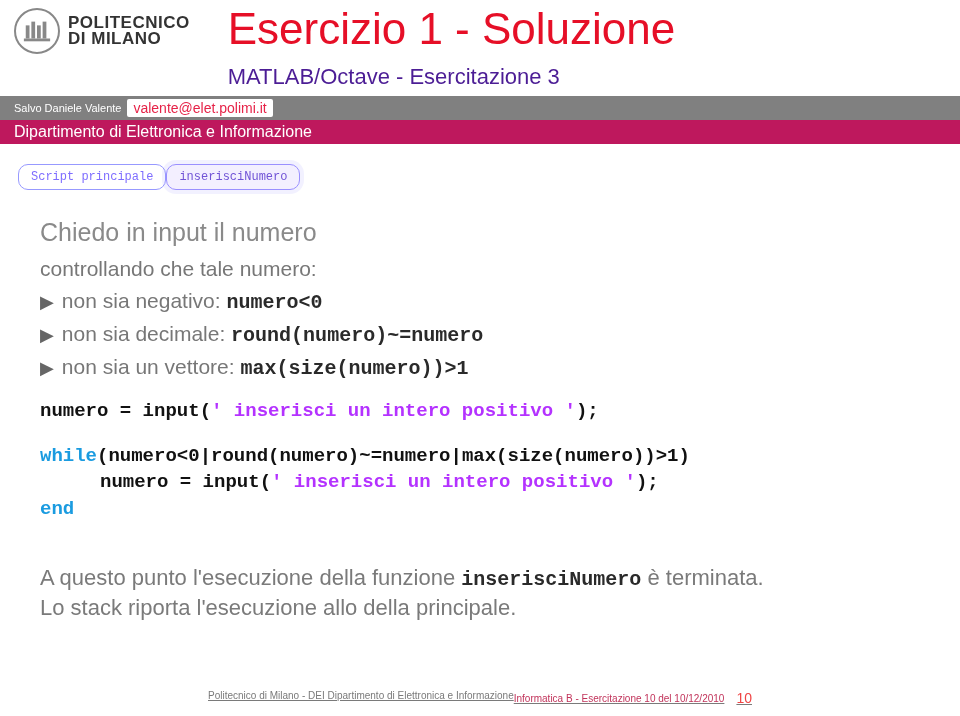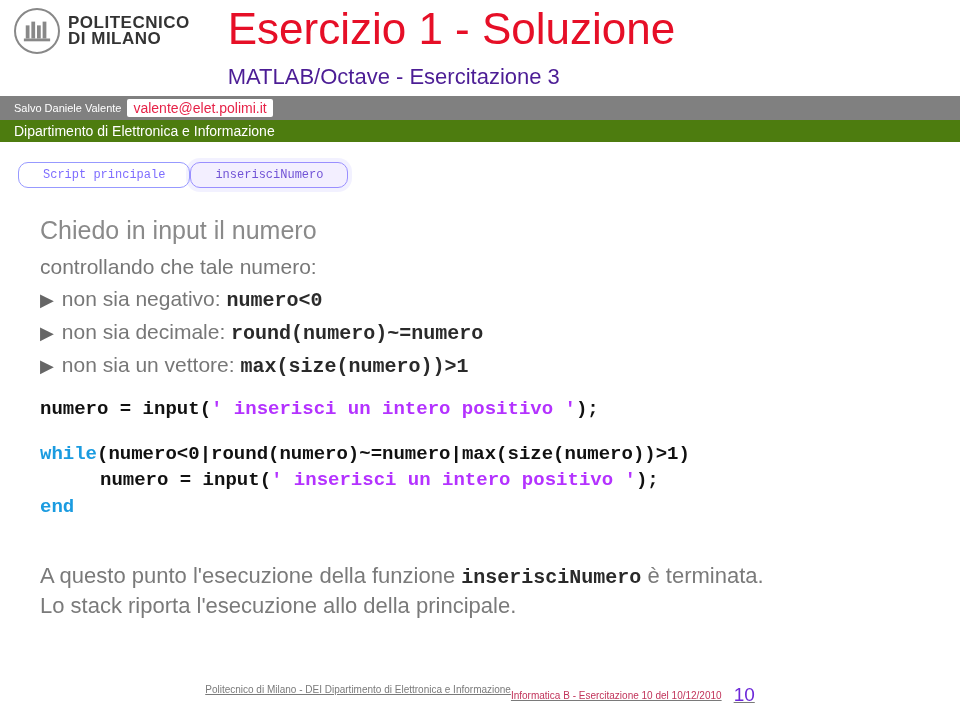--- a/index.html
+++ b/index.html
@@ -49,34 +49,34 @@
     gap: 6px;
   }
   .author-bar .email {
     background: #fff;
     color: #e62348;
     padding: 1px 6px;
     border-radius: 2px;
     font-size: 14px;
   }
   .dept-bar {
-    background: #4d7c0f;
+    background: #be185d;
     color: #fff;
-    font-size: 14px;
+    font-size: 16px;
     padding: 3px 14px;
   }
   .tabs {
     display: flex;
     gap: 0;
     padding: 20px 0 0 18px;
   }
   .tab {
     border: 1px solid #9799ff;
     border-radius: 10px;
-    padding: 5px 24px;
+    padding: 5px 12px;
     font-family: "Courier New", monospace;
     font-size: 12px;
     color: #7e6dff;
     background: #fff;
   }
   .tab.active {
     background: #f3efff;
     color: #7153d6;
     border-color: #9a8fff;
     box-shadow: 0 0 0 4px rgba(150,140,255,0.12);
@@ -130,21 +130,21 @@
     position: absolute;
     bottom: 10px; left: 0; right: 0;
     display: flex;
     justify-content: center;
     padding: 0 18px;
     font-size: 10px;
     color: #7a7a7a;
     text-decoration: underline;
   }
   .footer .right { color: #c1335a; display: flex; align-items: center; gap: 12px; }
-  .footer .pagenum { color: #6d28d9; font-size: 19px; font-weight: 400; }
+  .footer .pagenum { color: #ef4444; font-size: 14px; font-weight: 400; }
 </style>
 </head>
 <body>
 
 <div class="header">
   <div class="logo-block">
     <div class="logo-stamp">
       <svg viewBox="0 0 32 32">
         <rect x="4" y="10" width="4" height="14" fill="#888"></rect>
         <rect x="10" y="6" width="4" height="18" fill="#888"></rect>

